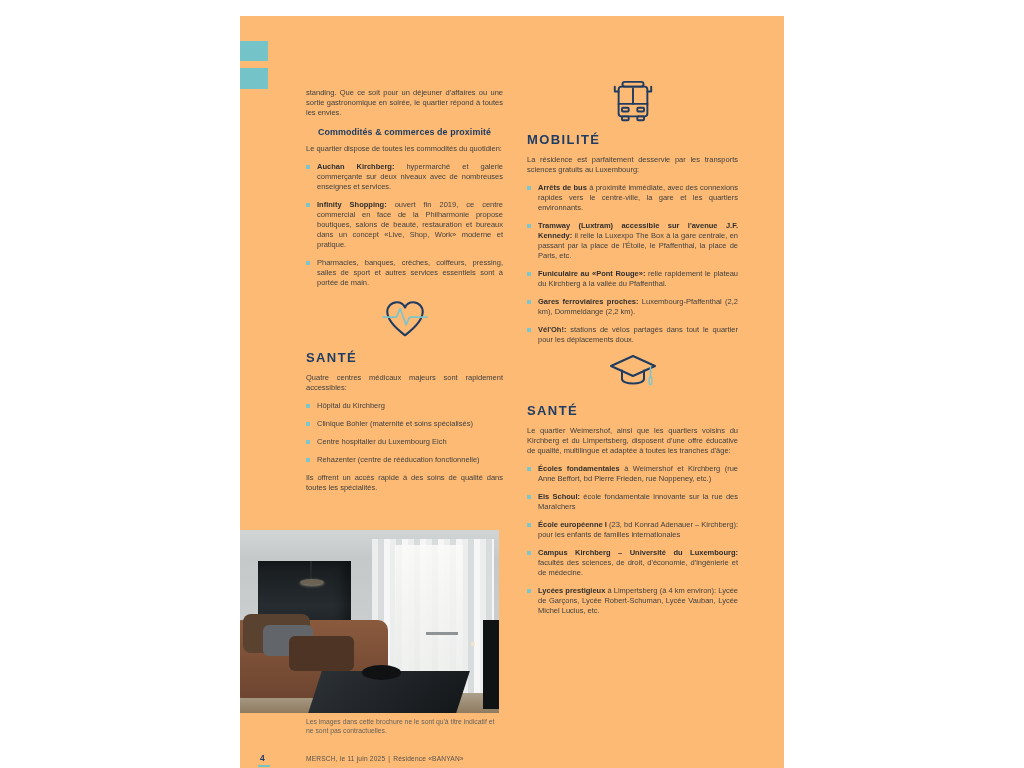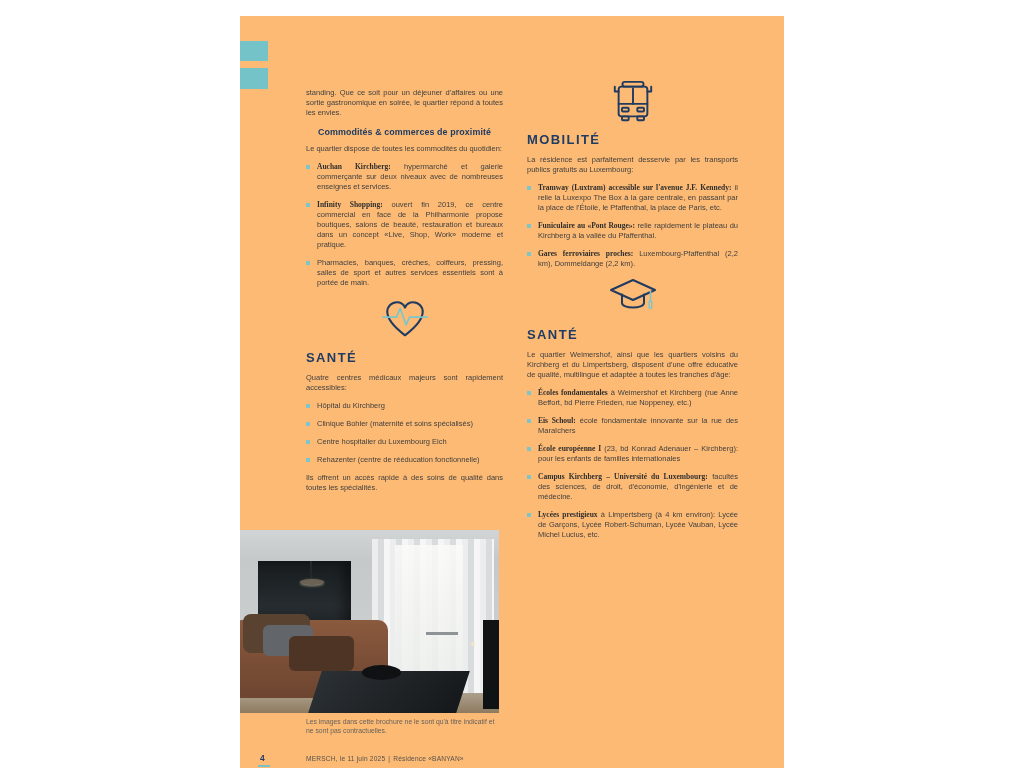--- a/index.html
+++ b/index.html
@@ -19,21 +19,21 @@
   p { margin:0 0 8px; }
   h3.subhead { font-size:8.9px; line-height:12px; color:#1e3c64; margin:4px 0 6px; text-align:center; letter-spacing:.1px; }
 
   .sec-head { text-align:center; margin:4px 0 8px; }
   .sec-head svg { display:inline-block; }
   .sec-title { font-size:13px; line-height:15px; color:#1e3c64; letter-spacing:1.4px; font-weight:bold; margin-top:5px; text-align:left; }
 
   ul { list-style:none; margin:0 0 2px; }
   li { position:relative; padding-left:11px; margin:0 0 8px; }
   .sq { position:absolute; left:0; top:3px; width:4px; height:4px; background:#7cc5cb; }
-  .lead { font-weight:bold; color:#2e2e2e;font-family:Liberation Serif, serif; }
+  .lead { font-weight:bold; color:#2e2e2e; }
 
   
   .photo { position:absolute; left:0; top:514px; width:259px; height:183px; overflow:hidden;
            background:linear-gradient(180deg,#c3c6c7 0%,#cbcecf 52%,#b0a490 88%,#8e7a60 100%); }
   .ph { position:absolute; }
   .ph-ceiling { left:0; top:0; width:100%; height:16%; background:linear-gradient(#d2d5d6,#c6c9ca); }
   .ph-curtain { left:51%; top:5%; width:47%; height:84%;
                 background:repeating-linear-gradient(90deg,#eceeee 0 6px,#d9dcdd 6px 12px,#f5f6f5 12px 18px); }
   .ph-window  { left:60%; top:8%; width:26%; height:74%; background:linear-gradient(#fbfbf8,#edefed); opacity:.85; }
   .ph-cabinet { left:7%; top:17%; width:36%; height:41%;
@@ -113,25 +113,27 @@
           <rect x="28.5" y="31" width="7" height="4" rx="1"></rect>
           <polyline points="9,14 5,14 5,9"></polyline>
           <polyline points="39,14 43,14 43,9"></polyline>
           <rect x="12.5" y="40" width="7" height="4" rx="1"></rect>
           <rect x="28.5" y="40" width="7" height="4" rx="1"></rect>
         </g>
       </svg>
       <div class="sec-title">MOBILITÉ</div>
     </div>
 
-    <p>La résidence est parfaitement desservie par les transports publics gratuits au Luxembourg:</p>
+    <p>La résidence est parfaitement desservie par les transports sciences gratuits au Luxembourg:</p>
     <ul>
+      <li><span class="sq"></span><b class="lead">Arrêts de bus</b><span> à proximité immédiate, avec des connexions rapides vers le centre-ville, la gare et les quartiers environnants.</span></li>
       <li><span class="sq"></span><b class="lead">Tramway (Luxtram) accessible sur l'avenue J.F. Kennedy:</b><span> il relie la Luxexpo The Box à la gare centrale, en passant par la place de l'Étoile, le Pfaffenthal, la place de Paris, etc.</span></li>
       <li><span class="sq"></span><b class="lead">Funiculaire au «Pont Rouge»:</b><span> relie rapidement le plateau du Kirchberg à la vallée du Pfaffenthal.</span></li>
       <li><span class="sq"></span><b class="lead">Gares ferroviaires proches:</b><span> Luxembourg-Pfaffenthal (2,2 km), Dommeldange (2,2 km).</span></li>
+      <li><span class="sq"></span><b class="lead">Vél'Oh!:</b><span> stations de vélos partagés dans tout le quartier pour les déplacements doux.</span></li>
     </ul>
 
     <div class="sec-head">
       <svg width="50" height="42" viewBox="0 0 50 42">
         <g fill="none" stroke-linecap="round" stroke-linejoin="round">
           <path d="M25 3 L47 13 L25 23 L3 13 Z" stroke="#1f3b60" stroke-width="2"></path>
           <path d="M14 17.5 V26 C14 32 36 32 36 26 V17.5" stroke="#1f3b60" stroke-width="2"></path>
           <path d="M42.5 14.5 V24" stroke="#7cc5cb" stroke-width="1.6"></path>
           <rect x="41.2" y="24" width="2.6" height="7.5" rx="1.2" stroke="#7cc5cb" stroke-width="1.4"></rect>
         </g>

